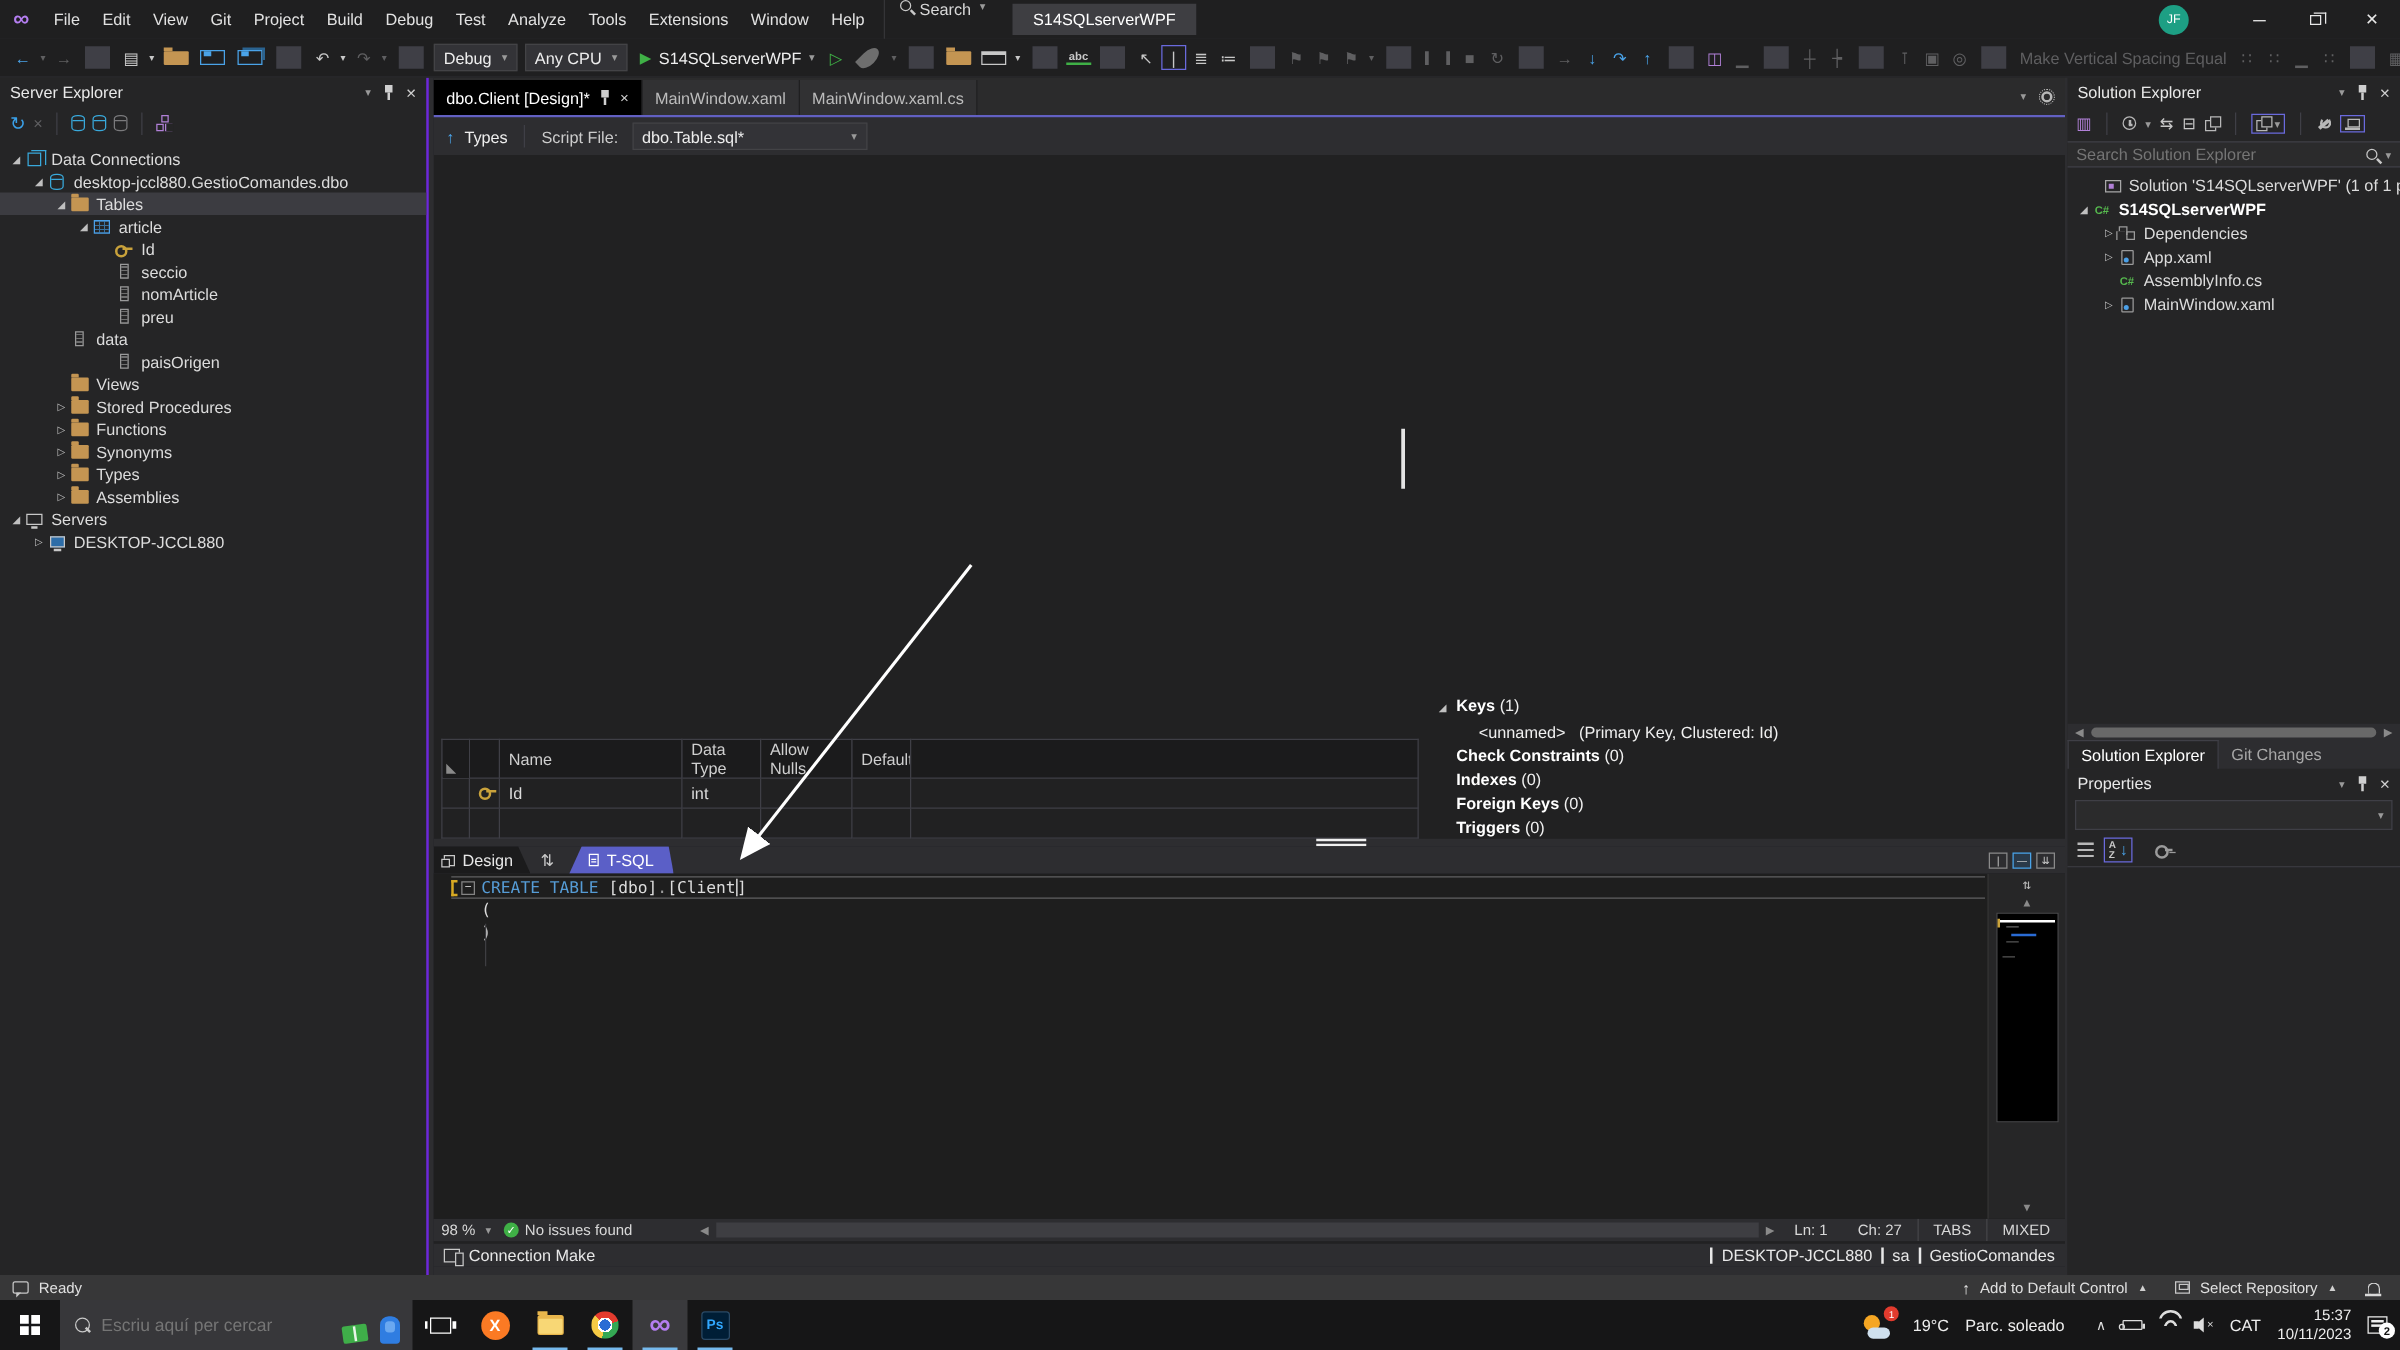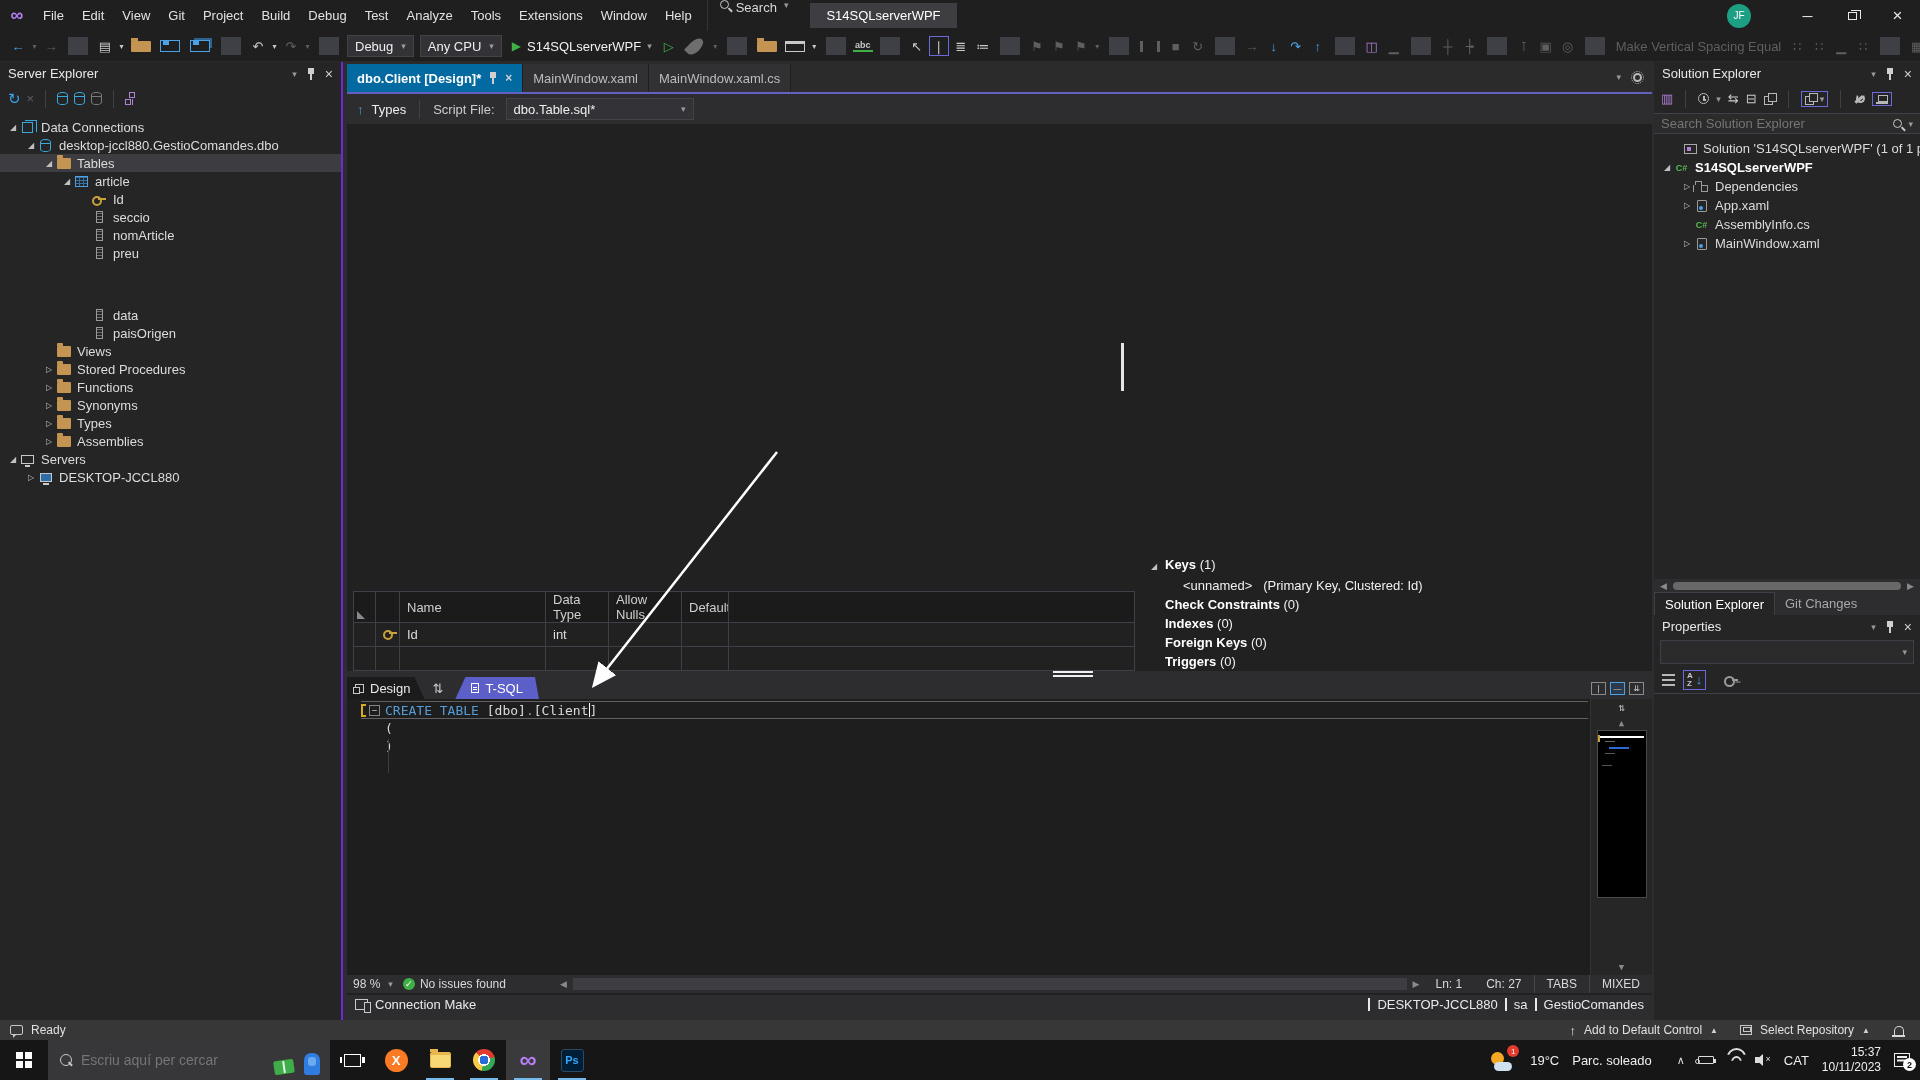--- a/index.html
+++ b/index.html
@@ -84,21 +84,21 @@
 .i-col{width:7px;height:12px;border:1px solid #9a9a9a;background:repeating-linear-gradient(0deg,transparent 0 2px,#6e6e6e 2px 3px)}
 .i-servers{width:13px;height:9px;border:1px solid #c8c8c8;position:relative}
 .i-servers::after{content:"";position:absolute;left:3px;top:9px;width:5px;height:2px;background:#c8c8c8}
 .i-monitor{width:12px;height:9px;border:1px solid #c8c8c8;position:relative;background:#2d6da8}
 .i-monitor::after{content:"";position:absolute;left:2px;top:9px;width:6px;height:2px;background:#c8c8c8}
 
 
 .center{position:absolute;top:62px;left:347px;width:1305px;bottom:60px;display:flex;flex-direction:column;background:#212122}
 .tabbar{height:32px;background:#2b2b2c;display:flex;align-items:flex-end;border-bottom:2px solid #6260c2}
 .etab{height:28px;display:flex;align-items:center;gap:8px;padding:0 10px;background:#313133;border-right:1px solid #1f1f20;color:#bcbcbc}
-.etab.active{background:#0369a1;color:#fff;font-weight:bold}
+.etab.active{background:#000000;color:#fff;font-weight:normal}
 .etab .xicon{font-size:12px}
 .tabbar-right{margin-left:auto;display:flex;align-items:center;gap:12px;padding:0 10px;height:100%}
 .i-gear{width:9px;height:9px;border:2px solid #b8b8b8;border-radius:50%;position:relative}
 .i-gear::before{content:"";position:absolute;inset:-4px;border:1px dotted #b8b8b8;border-radius:50%}
 .dtoolbar{height:30px;background:#2d2d30;display:flex;align-items:center;padding:0 10px;gap:8px}
 .upd-arrow{color:#4aa3e8;font-weight:bold}
 .designer{flex:1;position:relative;padding:2px 0 0 6px;display:flex;align-items:flex-end}
 .dgrid{border-collapse:collapse;table-layout:fixed;width:782px}
 .dgrid th,.dgrid td{border:1px solid #3f3f46;height:24px;padding:0 7px;text-align:left;font-weight:normal;color:#dcdcdc;overflow:hidden}
 .dgrid th{background:#1b1b1c;color:#cfcfcf}
@@ -455,21 +455,21 @@
           </span>
           <span>nomArticle</span>
         </div>
         <div class="trow" style="padding-left: 78px;">
           <span class="arrow"></span>
           <span class="ticon">
             <span class="i-col"></span>
           </span>
           <span>preu</span>
         </div>
-        <div class="trow" style="padding-left: 78px; margin-top: 44px;">
+        <div class="trow" style="padding-left: 42px;">
           <span class="arrow"></span>
           <span class="ticon">
             <span class="i-col"></span>
           </span>
           <span>data</span>
         </div>
         <div class="trow" style="padding-left: 78px;">
           <span class="arrow"></span>
           <span class="ticon">
             <span class="i-col"></span>

